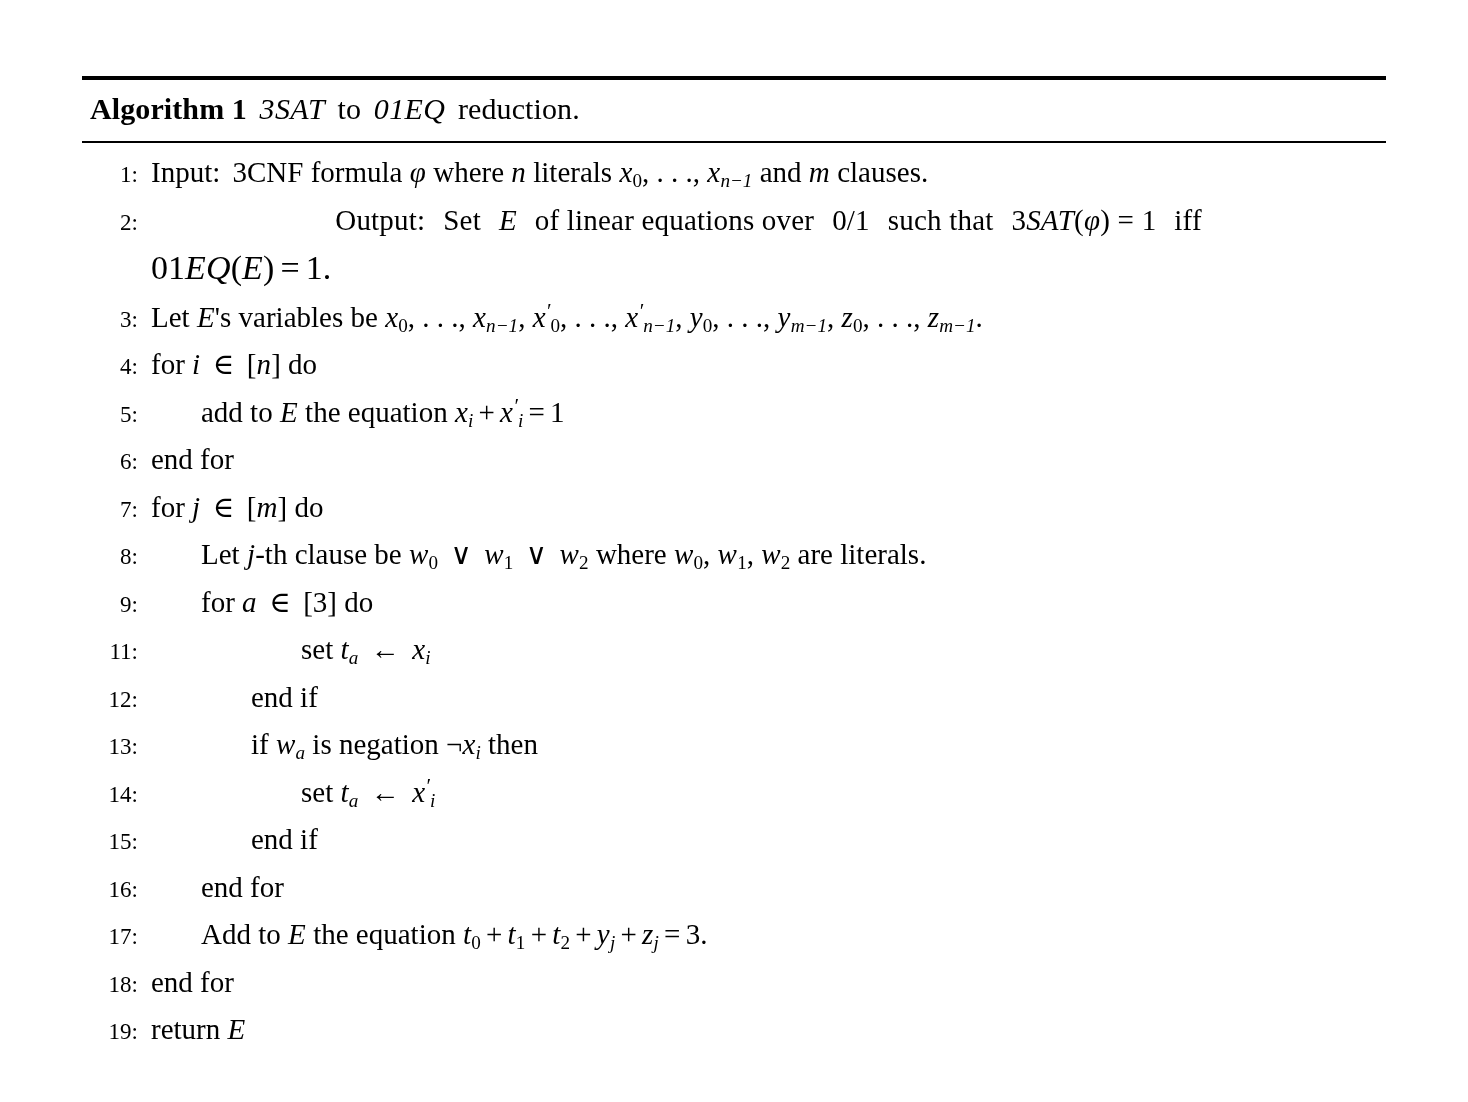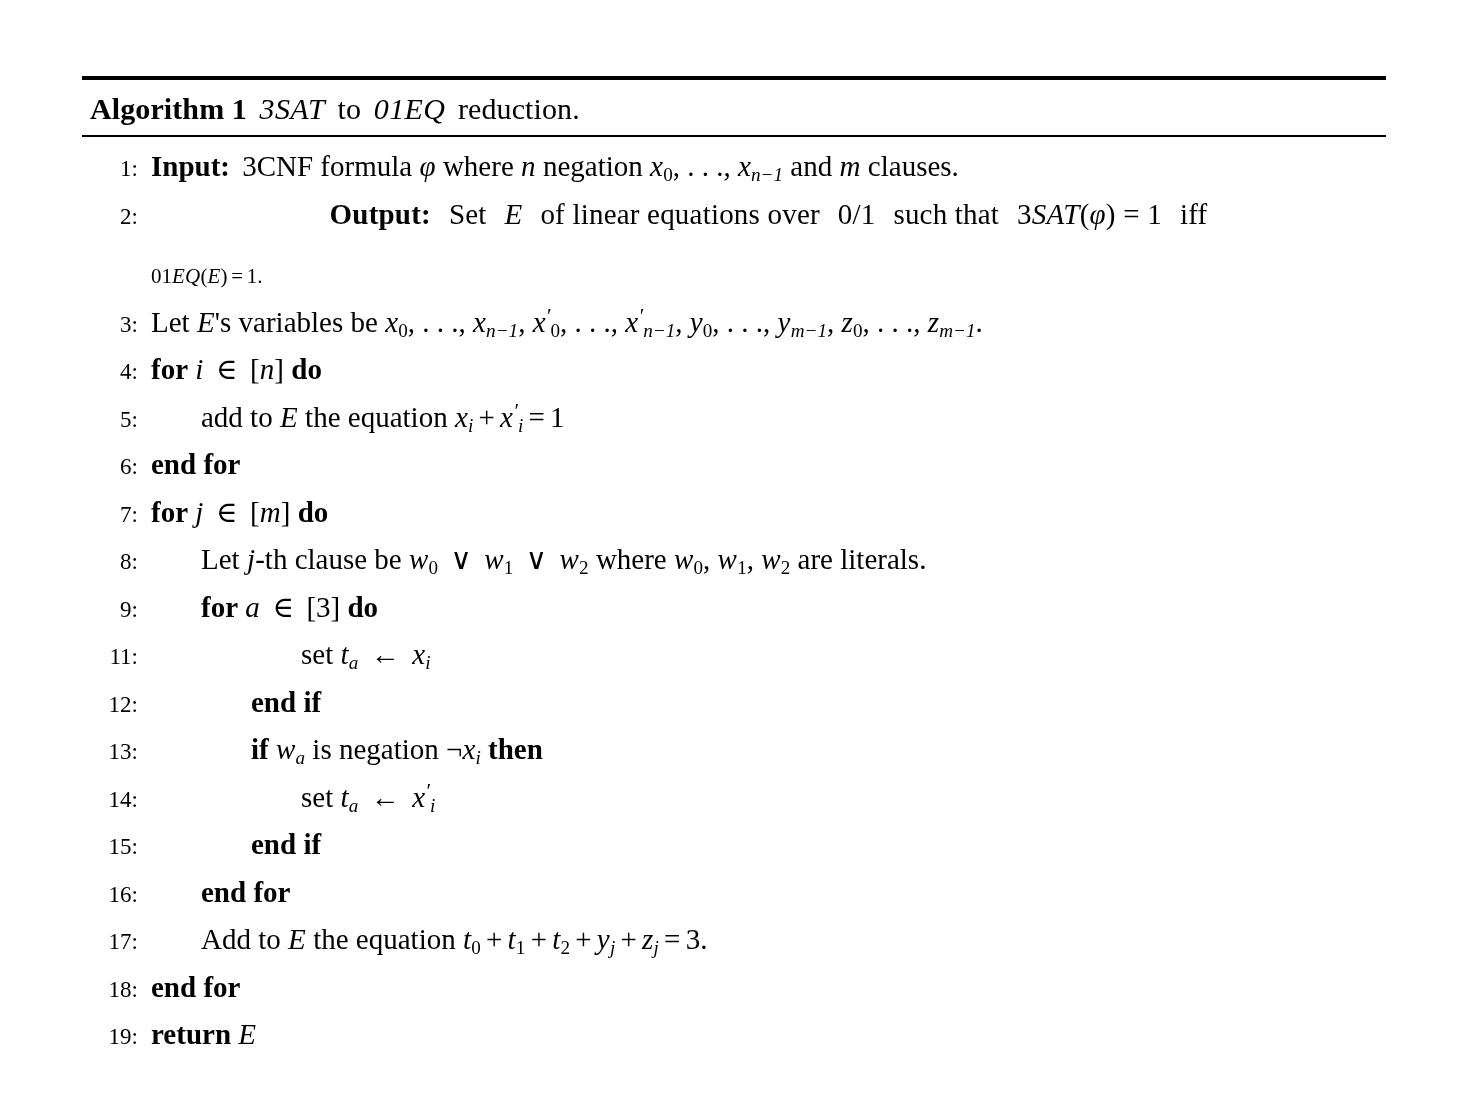--- a/index.html
+++ b/index.html
@@ -31,21 +31,21 @@
   .rule-mid {
     height: 0;
     border-top: 2px solid #000;
     margin: 0;
   }
 
   
   .algo-title {
     font-size: 30px;
     line-height: 46px;
-    padding: 6px 0 3px 8px;
+    padding: 6px 0 9px 8px;
     white-space: nowrap;
     letter-spacing: 0.1px;
   }
   .algo-title .kw { font-weight: bold; }
   .algo-title .mathit {
     font-style: italic;
     letter-spacing: 0.4px;
   }
 
   
@@ -75,29 +75,28 @@
   
   .ind0 { padding-left: 6px; }
   .ind1 { padding-left: 56px; }
   .ind2 { padding-left: 106px; }
   .ind3 { padding-left: 156px; }
 
   
   .algo-cont {
     display: flex;
     align-items: baseline;
-    font-size: 21px;
+    font-size: 34px;
     line-height: 45.5px;
     white-space: nowrap;
-    margin-top: 14px;
   }
   .algo-cont .ln { visibility: hidden; }
 
   
-  b, .kw { font-weight: bold; }
+  b, .kw { font-weight: normal; }
   i, .v {
     font-style: italic;
   }
   .v { letter-spacing: 0.2px; }
   .op {
     font-style: normal;
     padding: 0 0.18em;
   }
   .opw {
     font-style: normal;
@@ -130,21 +129,21 @@
   <div class="algo-title">
     <span class="kw">Algorithm 1</span><span class="wsp"></span><span class="mathit">3SAT</span><span class="wsp"></span><span>to</span><span class="wsp"></span><span class="mathit">01EQ</span><span class="wsp"></span><span>reduction.</span>
   </div>
 
   <div class="rule-mid"></div>
 
   <div class="algo-body">
 
     <div class="algo-line">
       <span class="ln">1:</span>
-      <span class="code ind0"><b>Input:</b><span class="wsp"></span><span>3CNF</span> <span>formula</span> <i class="v">φ</i> <span>where</span> <i class="v">n</i> <span>negation</span> <i class="v">x<sub class="num">0</sub></i><span>,</span> <span>. . .</span><span>,</span> <i class="v">x<sub>n−1</sub></i> <span>and</span> <i class="v">m</i> <span>clauses.</span></span>
+      <span class="code ind0"><b>Input:</b><span class="wsp"></span><span>3CNF</span> <span>formula</span> <i class="v">φ</i> <span>where</span> <i class="v">n</i> <span>literals</span> <i class="v">x<sub class="num">0</sub></i><span>,</span> <span>. . .</span><span>,</span> <i class="v">x<sub>n−1</sub></i> <span>and</span> <i class="v">m</i> <span>clauses.</span></span>
     </div>
 
     <div class="algo-line">
       <span class="ln">2:</span>
       <span class="code ind0 just"><b>Output:</b><span class="wspL"></span><span>Set</span><span class="wspL"></span><i class="v">E</i><span class="wspL"></span><span>of linear equations over</span><span class="wspL"></span><span>0/1</span><span class="wspL"></span><span>such that</span><span class="wspL"></span><span><span>3</span><i class="v">SAT</i><span>(</span><i class="v">φ</i><span>)</span></span><span class="opw">=</span><span>1</span><span class="wspL"></span><span>iff</span></span>
     </div>
 
     <div class="algo-cont">
       <span class="ln">&nbsp;</span>
       <span class="code ind0"><span><span>01</span><i class="v">EQ</i><span>(</span><i class="v">E</i><span>)</span></span><span class="op">=</span><span>1.</span></span>

